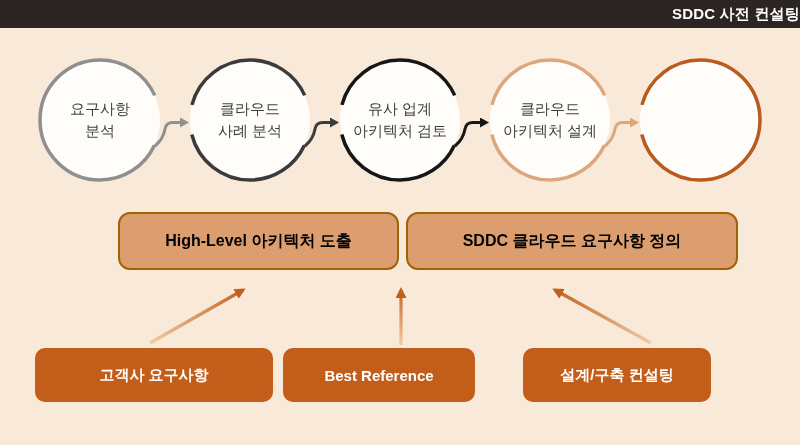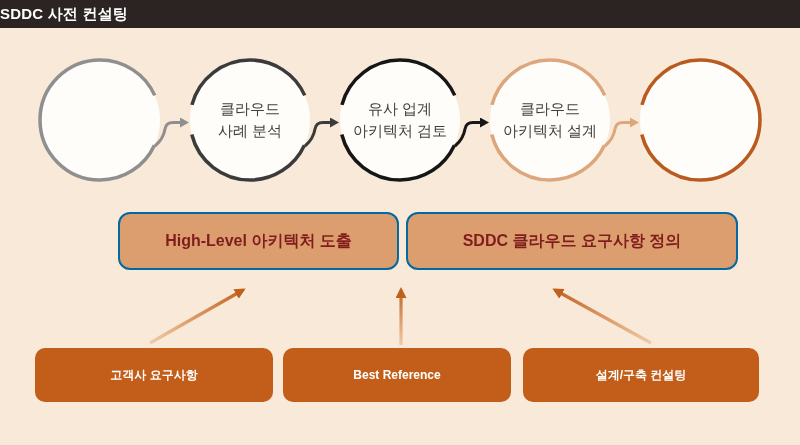--- a/index.html
+++ b/index.html
@@ -8,41 +8,41 @@
     font-family:"Liberation Sans",sans-serif;
     background:#ffffff;
   }
   .stage{
     position:relative;width:800px;height:445px;overflow:hidden;
     background:#f9e9d9;
   }
   .title-bar{
     position:absolute;left:0;top:0;width:800px;height:28px;
     background:#2b2423;color:#ffffff;
-    display:flex;align-items:center;justify-content:flex-start;
+    display:flex;align-items:center;justify-content:flex-end;
     font-size:15px;font-weight:bold;letter-spacing:0.2px;
   }
   svg.diagram{position:absolute;left:0;top:0;}
   .circle-label{
     position:absolute;width:130px;top:120px;transform:translateY(-50%);
     text-align:center;color:#3f3f3f;font-size:15px;line-height:1.45;
     white-space:pre-line;
   }
   .out-box{
     position:absolute;top:212px;height:58px;
-    background:#dd9e6f;border:2px solid #0369a1;border-radius:12px;
+    background:#dd9e6f;border:2px solid #a16207;border-radius:12px;
     box-sizing:border-box;
     display:flex;align-items:center;justify-content:center;
-    color:#7f1d1d;font-size:16px;font-weight:bold;
+    color:#000000;font-size:16px;font-weight:bold;
   }
   .in-box{
     position:absolute;top:348px;height:54px;
     background:#c25e1a;border-radius:10px;
     display:flex;align-items:center;justify-content:center;
-    color:#ffffff;font-size:12px;font-weight:bold;
+    color:#ffffff;font-size:15px;font-weight:bold;
   }
 </style>
 </head>
 <body>
 
 <div class="stage">
 
   <div class="title-bar">
     <span>SDDC 사전 컨설팅</span>
   </div>
@@ -87,37 +87,39 @@
     <path d="M155,146 C161,141 164,135 165,129 Q166,122.5 173,122.5 L186,122.5" fill="none" stroke-width="3" marker-end="url(#mk0)" stroke="#8f8f8f"></path>
     <path d="M305,146 C311,141 314,135 315,129 Q316,122.5 323,122.5 L336,122.5" fill="none" stroke-width="3" marker-end="url(#mk1)" stroke="#3b3b3b"></path>
     <path d="M455,146 C461,141 464,135 465,129 Q466,122.5 473,122.5 L486,122.5" fill="none" stroke-width="3" marker-end="url(#mk2)" stroke="#161616"></path>
     <path d="M605,146 C611,141 614,135 615,129 Q616,122.5 623,122.5 L636,122.5" fill="none" stroke-width="3" marker-end="url(#mk3)" stroke="#dda77d"></path>
 
     <line x1="150" y1="343" x2="243" y2="290" stroke="url(#g1)" stroke-width="3.2" marker-end="url(#mkUp)"></line>
     <line x1="401" y1="345" x2="401" y2="290" stroke="url(#g2)" stroke-width="3.2" marker-end="url(#mkUp)"></line>
     <line x1="651" y1="343" x2="555" y2="290" stroke="url(#g3)" stroke-width="3.2" marker-end="url(#mkUp)"></line>
   </svg>
 
+  <div class="circle-label" style="left:35px">요구사항
+분석</div>
   <div class="circle-label" style="left:185px">클라우드
 사례 분석</div>
   <div class="circle-label" style="left:335px">유사 업계
 아키텍처 검토</div>
   <div class="circle-label" style="left:485px">클라우드
 아키텍처 설계</div>
 
   <div class="out-box" style="left:118px;width:281px">
     <span>High-Level 아키텍처 도출</span>
   </div>
   <div class="out-box" style="left:406px;width:332px">
     <span>SDDC 클라우드 요구사항 정의</span>
   </div>
 
   <div class="in-box" style="left:35px;width:238px">
     <span>고객사 요구사항</span>
   </div>
-  <div class="in-box" style="left:283px;width:228px">
+  <div class="in-box" style="left:283px;width:192px">
     <span>Best Reference</span>
   </div>
-  <div class="in-box" style="left:523px;width:236px">
+  <div class="in-box" style="left:523px;width:188px">
     <span>설계/구축 컨설팅</span>
   </div>
 
 </div>
 
 </body></html>

